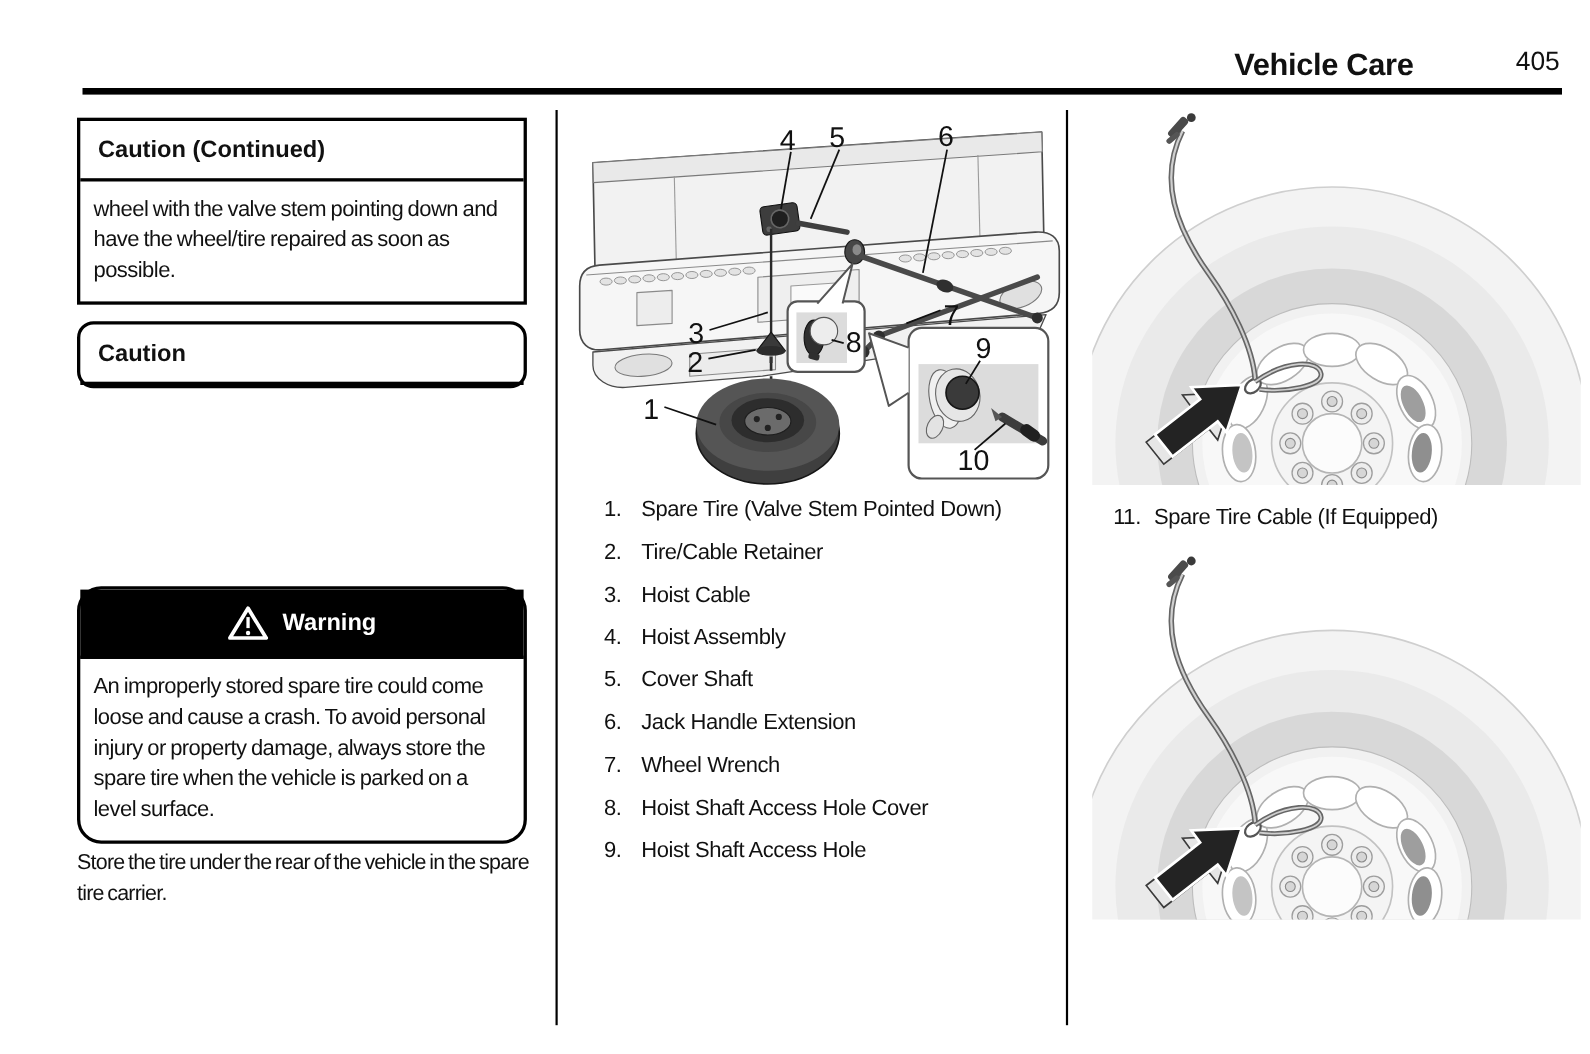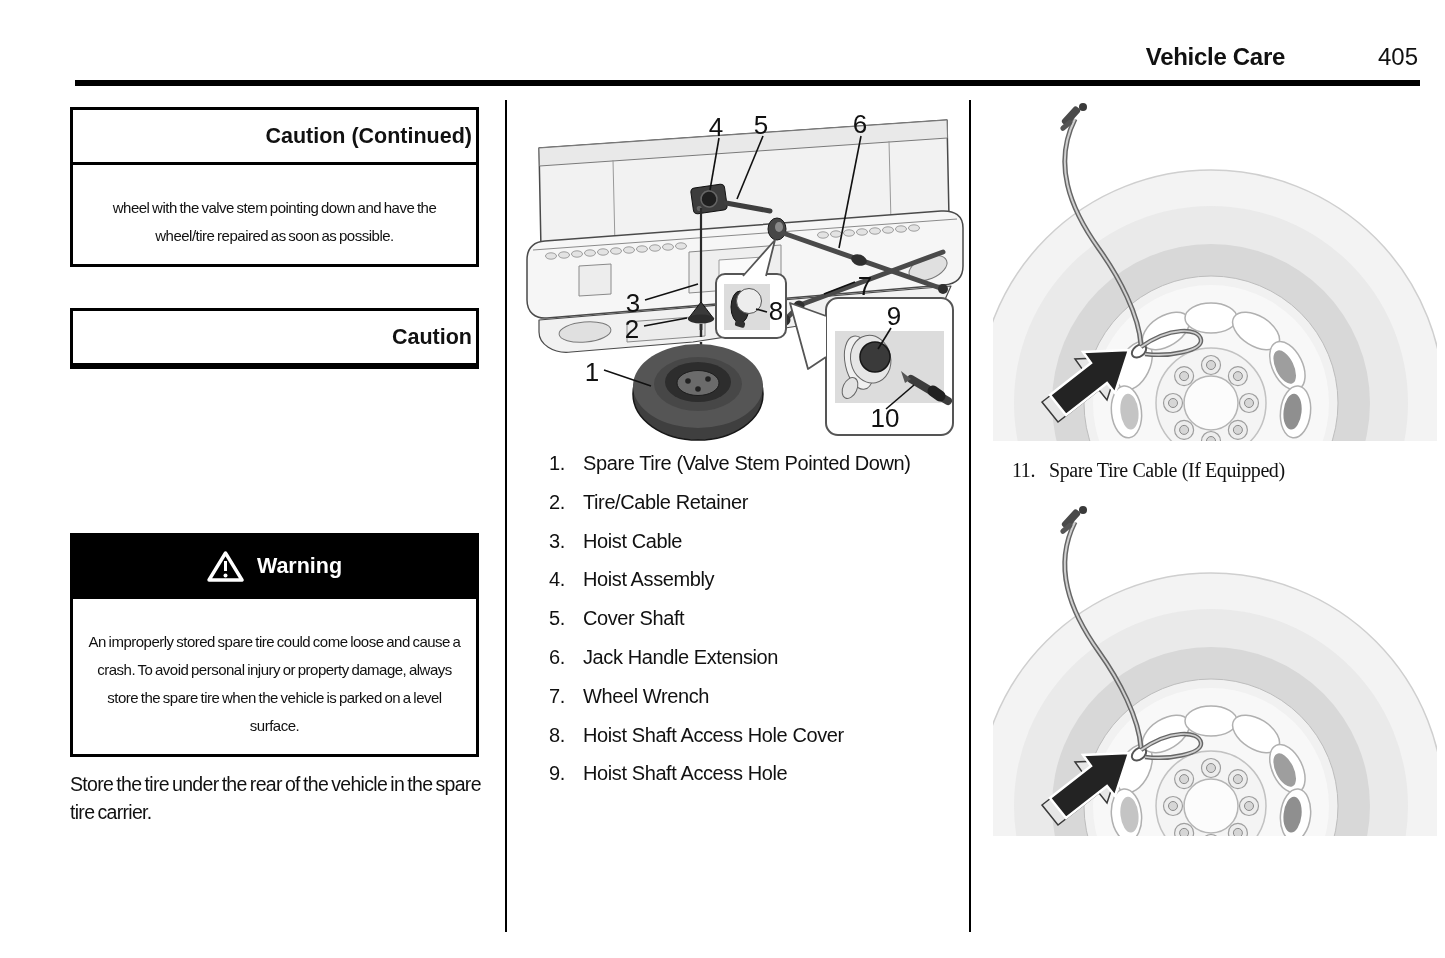--- a/index.html
+++ b/index.html
@@ -1,45 +1,45 @@
 <!DOCTYPE html>
 <html><head>
 <meta charset="utf-8">
 <style>
   html,body{margin:0;padding:0;background:#fff;}
   .page{position:relative;width:1445px;height:958px;background:#ffffff;
         font-family:"Liberation Sans",sans-serif;color:#111;overflow:hidden;}
 
   
-  .hdr-title{position:absolute;top:43px;right:160px;font-size:24px;font-weight:700;letter-spacing:-0.3px;}
+  .hdr-title{position:absolute;top:43px;right:160px;font-size:28px;font-weight:700;letter-spacing:-0.3px;}
   .hdr-page{position:absolute;top:43px;right:27px;font-size:24px;font-weight:400;}
   .hdr-rule{position:absolute;left:75px;top:80px;width:1345px;height:6px;background:#000;}
 
   
   .vr{position:absolute;top:100px;width:2px;height:832px;background:#000;}
   .vr-left{left:505px;} .vr-right{left:969px;}
 
   
   .box{position:absolute;left:70px;width:409px;border:3px solid #000;background:#fff;box-sizing:border-box;}
-  .box-h{border-bottom:3px solid #000;text-align:right;font-weight:700;font-size:21.5px;padding:14px 4px 13px;}
-  .box-b{padding:29px 12px 14px;font-size:15px;line-height:28px;letter-spacing:-0.5px;word-spacing:-1px;text-align:center;}
+  .box-h{border-bottom:3px solid #000;text-align:left;font-weight:700;font-size:21.5px;padding:14px 16px 13px;}
+  .box-b{padding:11px 12px 14px;font-size:20px;line-height:28px;letter-spacing:-0.5px;word-spacing:-1px;}
   .box-caution-cont{top:107px;}
-  .box-caution{top:308px;}
-  .box-warning{top:533px;}
+  .box-caution{top:292px;border-radius:15px;}
+  .box-warning{top:533px;border-radius:22px;}
   .box-warning .box-h{background:#000;color:#fff;display:flex;align-items:center;justify-content:center;gap:13px;}
   .warn-icon{display:inline-block;line-height:0;}
 
   .para{position:absolute;left:70px;top:770px;width:416px;font-size:19.5px;line-height:28px;
         letter-spacing:-0.7px;word-spacing:-1.5px;}
 
   
   .legend{position:absolute;left:549px;top:452px;width:420px;}
   .legend-row{display:flex;font-size:20px;line-height:22px;margin-bottom:16.8px;letter-spacing:-0.4px;}
   .legend-num{flex:0 0 34px;}
-  .legend11{position:absolute;left:1012px;top:459px;display:flex;font-size:20px;line-height:22px;letter-spacing:-0.4px;width:420px;font-family:Liberation Serif, serif;}
+  .legend11{position:absolute;left:1012px;top:459px;display:flex;font-size:20px;line-height:22px;letter-spacing:-0.4px;width:420px;}
   .legend11 .legend-num{flex:0 0 37px;}
 
   svg.diagram{position:absolute;}
   .co{font-family:"Liberation Sans",sans-serif;font-size:26px;fill:#111;}
   .leader{stroke:#111;stroke-width:1.6;fill:none;}
 </style>
 </head>
 <body>
 
 <div class="page">

